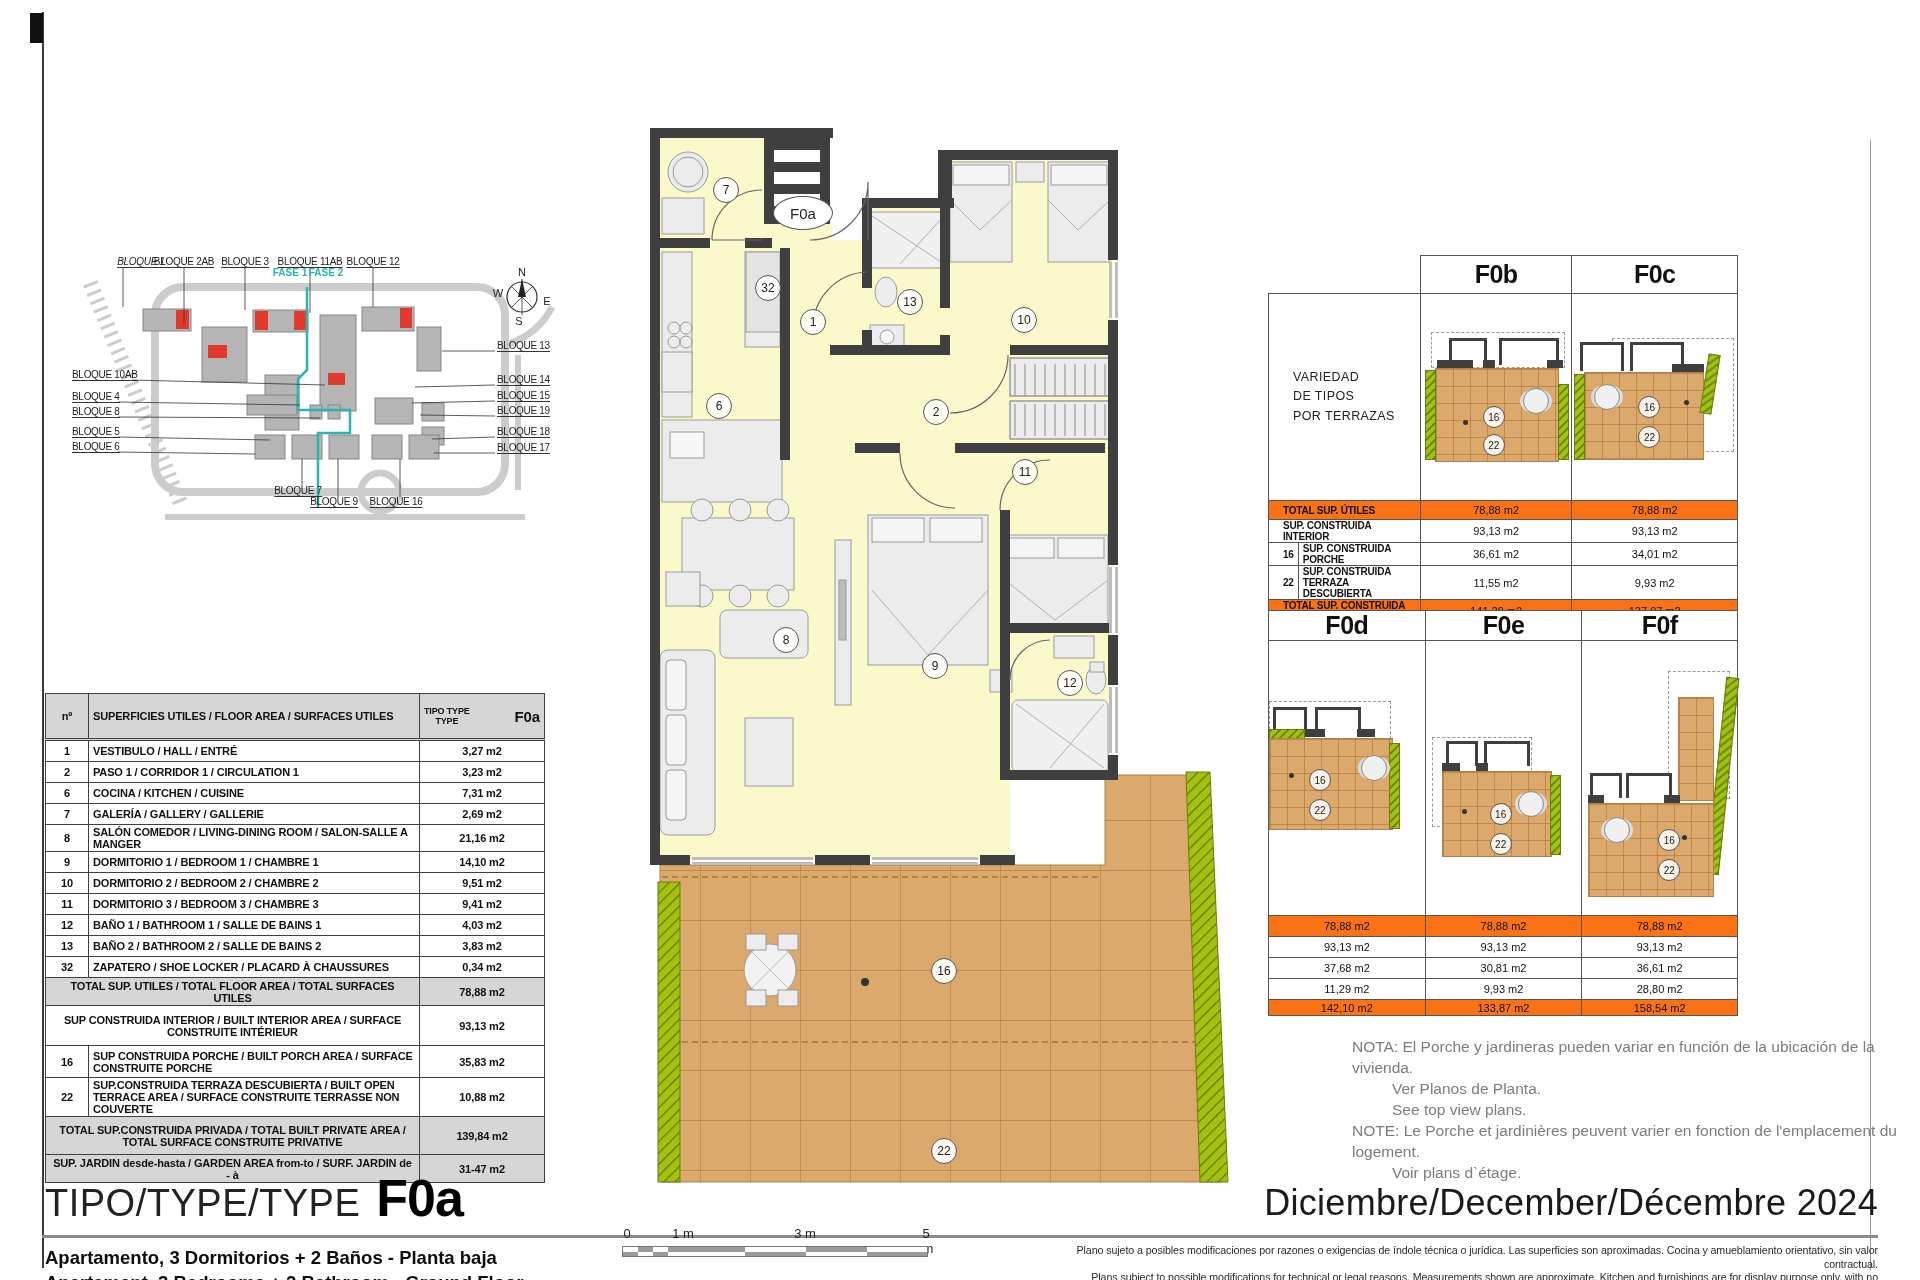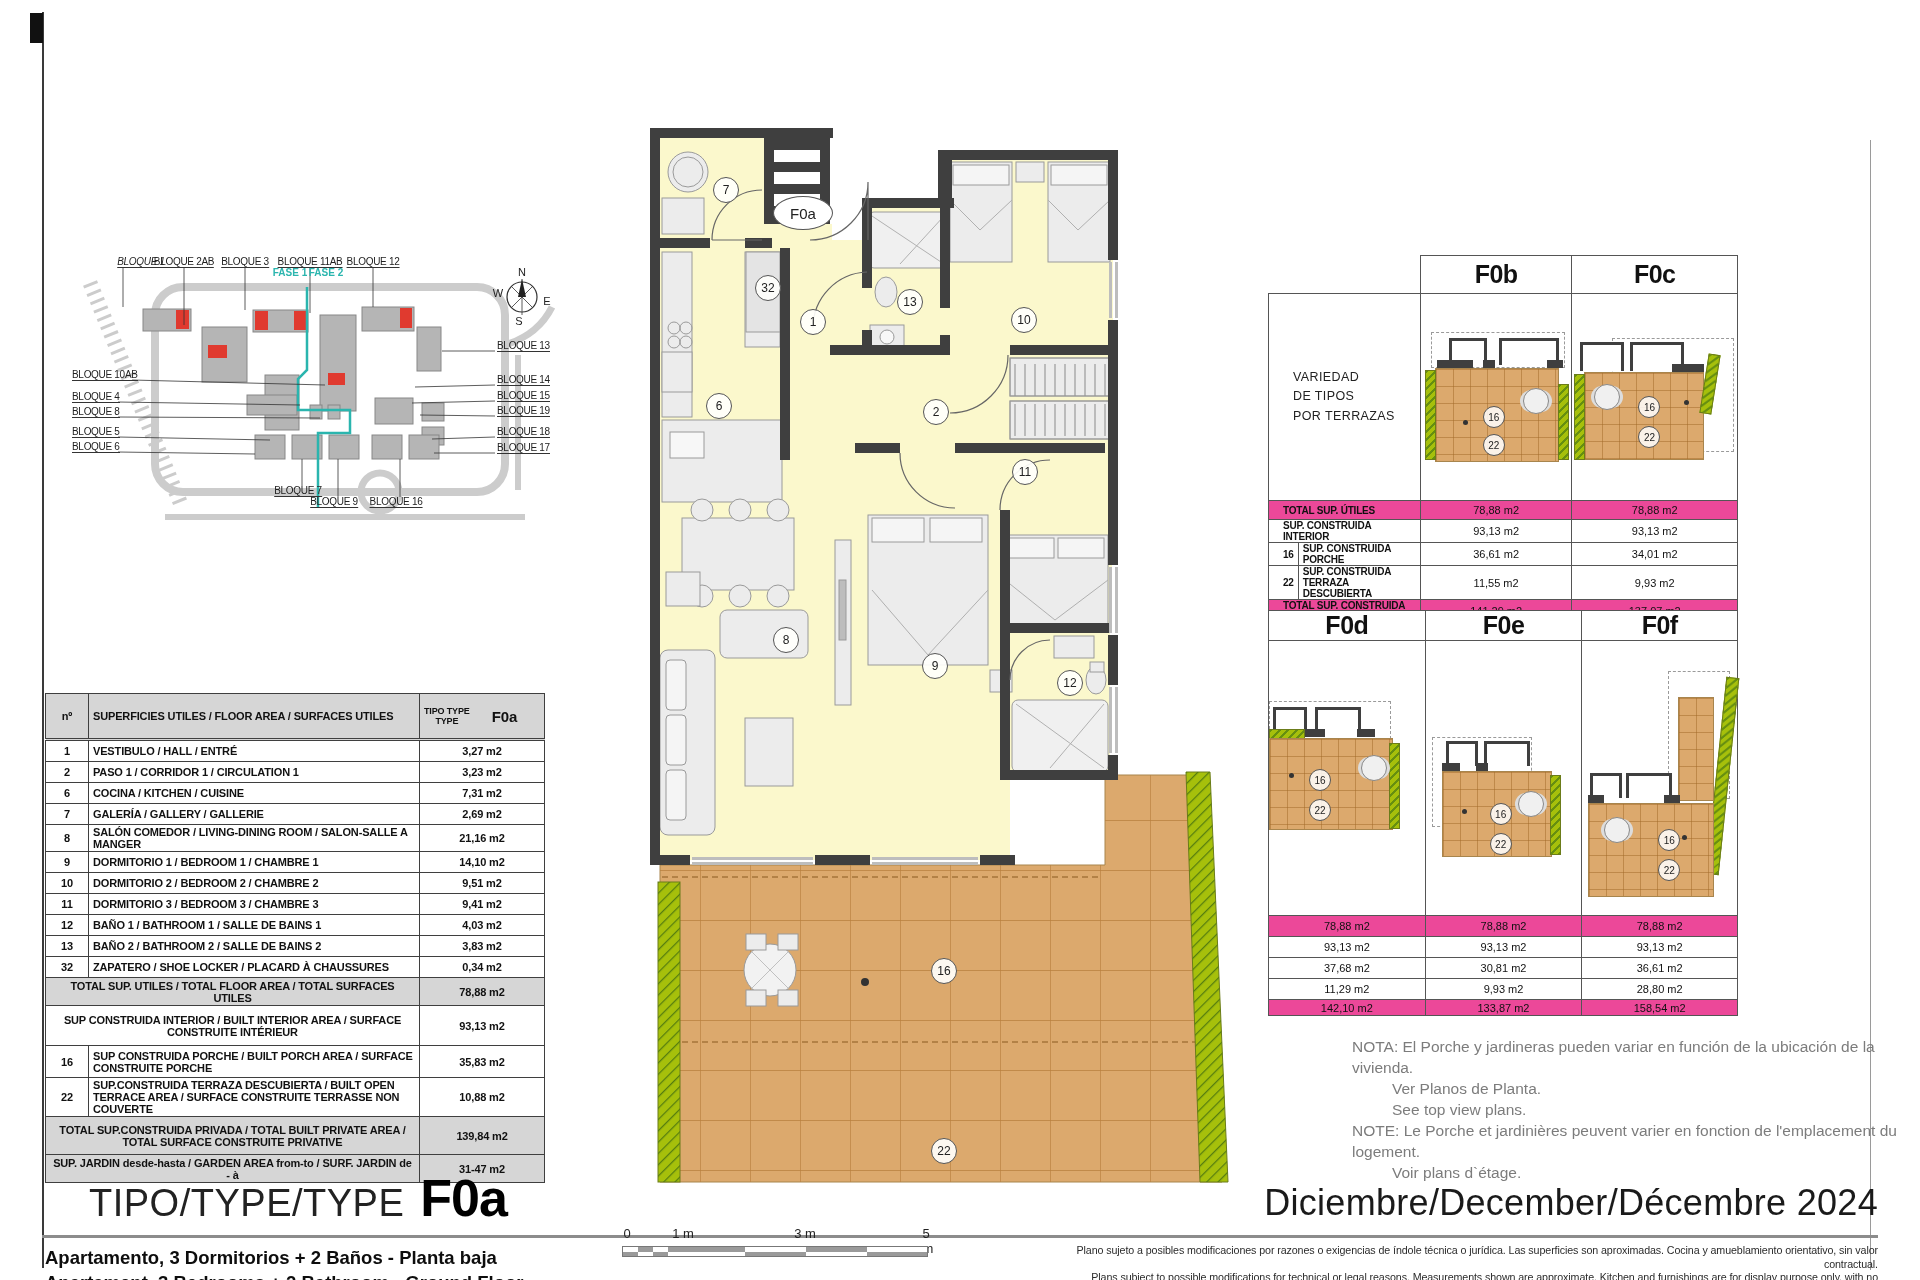--- a/index.html
+++ b/index.html
@@ -29,31 +29,31 @@
   
   .area-table{position:absolute;left:45px;top:693px;width:500px;border-collapse:collapse;
     font-size:11px;font-weight:bold;color:#111;letter-spacing:-0.15px;}
   .area-table td{border:1px solid #3f3f3f;padding:1px 4px;vertical-align:middle;}
   .area-table .num{width:34px;text-align:center;}
   .area-table .val{width:116px;text-align:center;}
   .area-table tr.hd td{background:#d6d6d6;border-bottom:3px double #3f3f3f;height:42px;}
   .area-table tr.r td{height:18px;}
   .area-table tr.g td{background:#d6d6d6;}
   .area-table .c{text-align:center;}
-  .tipohead{display:flex;align-items:center;justify-content:flex-start;gap:22px;}
+  .tipohead{display:flex;align-items:center;justify-content:space-between;gap:22px;}
   .tipohead .tt{font-size:9px;line-height:10px;text-align:center;}
   .tipohead .code{font-size:15px;font-weight:800;}
 
   
   .var-table{position:absolute;border-collapse:collapse;background:#fff;color:#111;}
   .var-table td{border:1px solid #555;padding:0 14px;font-size:10.5px;vertical-align:middle;}
   .var-table td.vh{font-size:25px;font-weight:800;text-align:center;letter-spacing:-0.5px;}
   .var-table td.vlab{font-weight:bold;font-size:10px;letter-spacing:-0.2px;}
   .var-table td.vval{text-align:center;font-size:11px;}
-  .var-table tr.g td{background:#ec4899;margin-top:10px;}
+  .var-table tr.g td{background:#f97316;margin-top:10px;}
   .var-table td.plan{padding:0;position:relative;}
   .vlab-flex{display:flex;align-items:center;gap:4px;}
   .vlab-num{border-right:1px solid #555;padding-right:4px;align-self:stretch;display:flex;align-items:center;}
   .variedad{font-size:12.5px;letter-spacing:.4px;line-height:1.55;color:#222;padding-left:10px;}
 
   
   .mp-terr{position:absolute;background-color:#dca96d;border:1px solid #a8854d;
     background-image:repeating-linear-gradient(to right,rgba(160,105,40,.5) 0 1px,transparent 1px 17px),
                      repeating-linear-gradient(to bottom,rgba(160,105,40,.5) 0 1px,transparent 1px 17px);}
   .mp-planter{position:absolute;background-color:#a6c00b;border:1px solid #6b7c1a;
@@ -65,21 +65,21 @@
     background:rgba(255,255,255,.85);font-size:10px;display:flex;align-items:center;justify-content:center;color:#222;}
   .mp-table{position:absolute;width:24px;height:24px;border-radius:50%;background:#f0f0f0;border:1px solid #888;
     box-shadow:-5px 0 0 -2px #ddd,5px 0 0 -2px #ddd;}
   .mp-dot{position:absolute;width:5px;height:5px;border-radius:50%;background:#333;}
 
   
   .nota{position:absolute;left:1352px;top:1036px;width:545px;font-size:15.5px;line-height:21px;color:#7c7c7c;}
   .nota .cont{padding-left:40px;}
 
   
-  .title-row{position:absolute;left:45px;top:1168px;display:flex;align-items:baseline;gap:16px;padding-left:44px;}
+  .title-row{position:absolute;left:45px;top:1168px;display:flex;align-items:baseline;gap:16px;}
   .title-label{font-size:38px;font-weight:400;color:#222;letter-spacing:.5px;}
   .title-code{font-size:52px;font-weight:800;color:#000;letter-spacing:-1px;}
   .hrule{position:absolute;left:42px;top:1235px;width:1836px;height:3px;background:#8c8c8c;}
   .subtitles{position:absolute;left:45px;top:1246px;font-size:18.5px;font-weight:bold;line-height:1.35;color:#0d0d0d;}
   .date{position:absolute;right:42px;top:1182px;font-size:36px;font-weight:400;color:#1a1a1a;letter-spacing:.3px;}
   .disclaimer{position:absolute;right:42px;top:1244px;width:840px;font-size:10.7px;line-height:13.5px;
     color:#2b2b2b;text-align:right;letter-spacing:-0.1px;}
 
   
   .scalebar{position:absolute;left:622px;top:1226px;width:306px;height:36px;}

